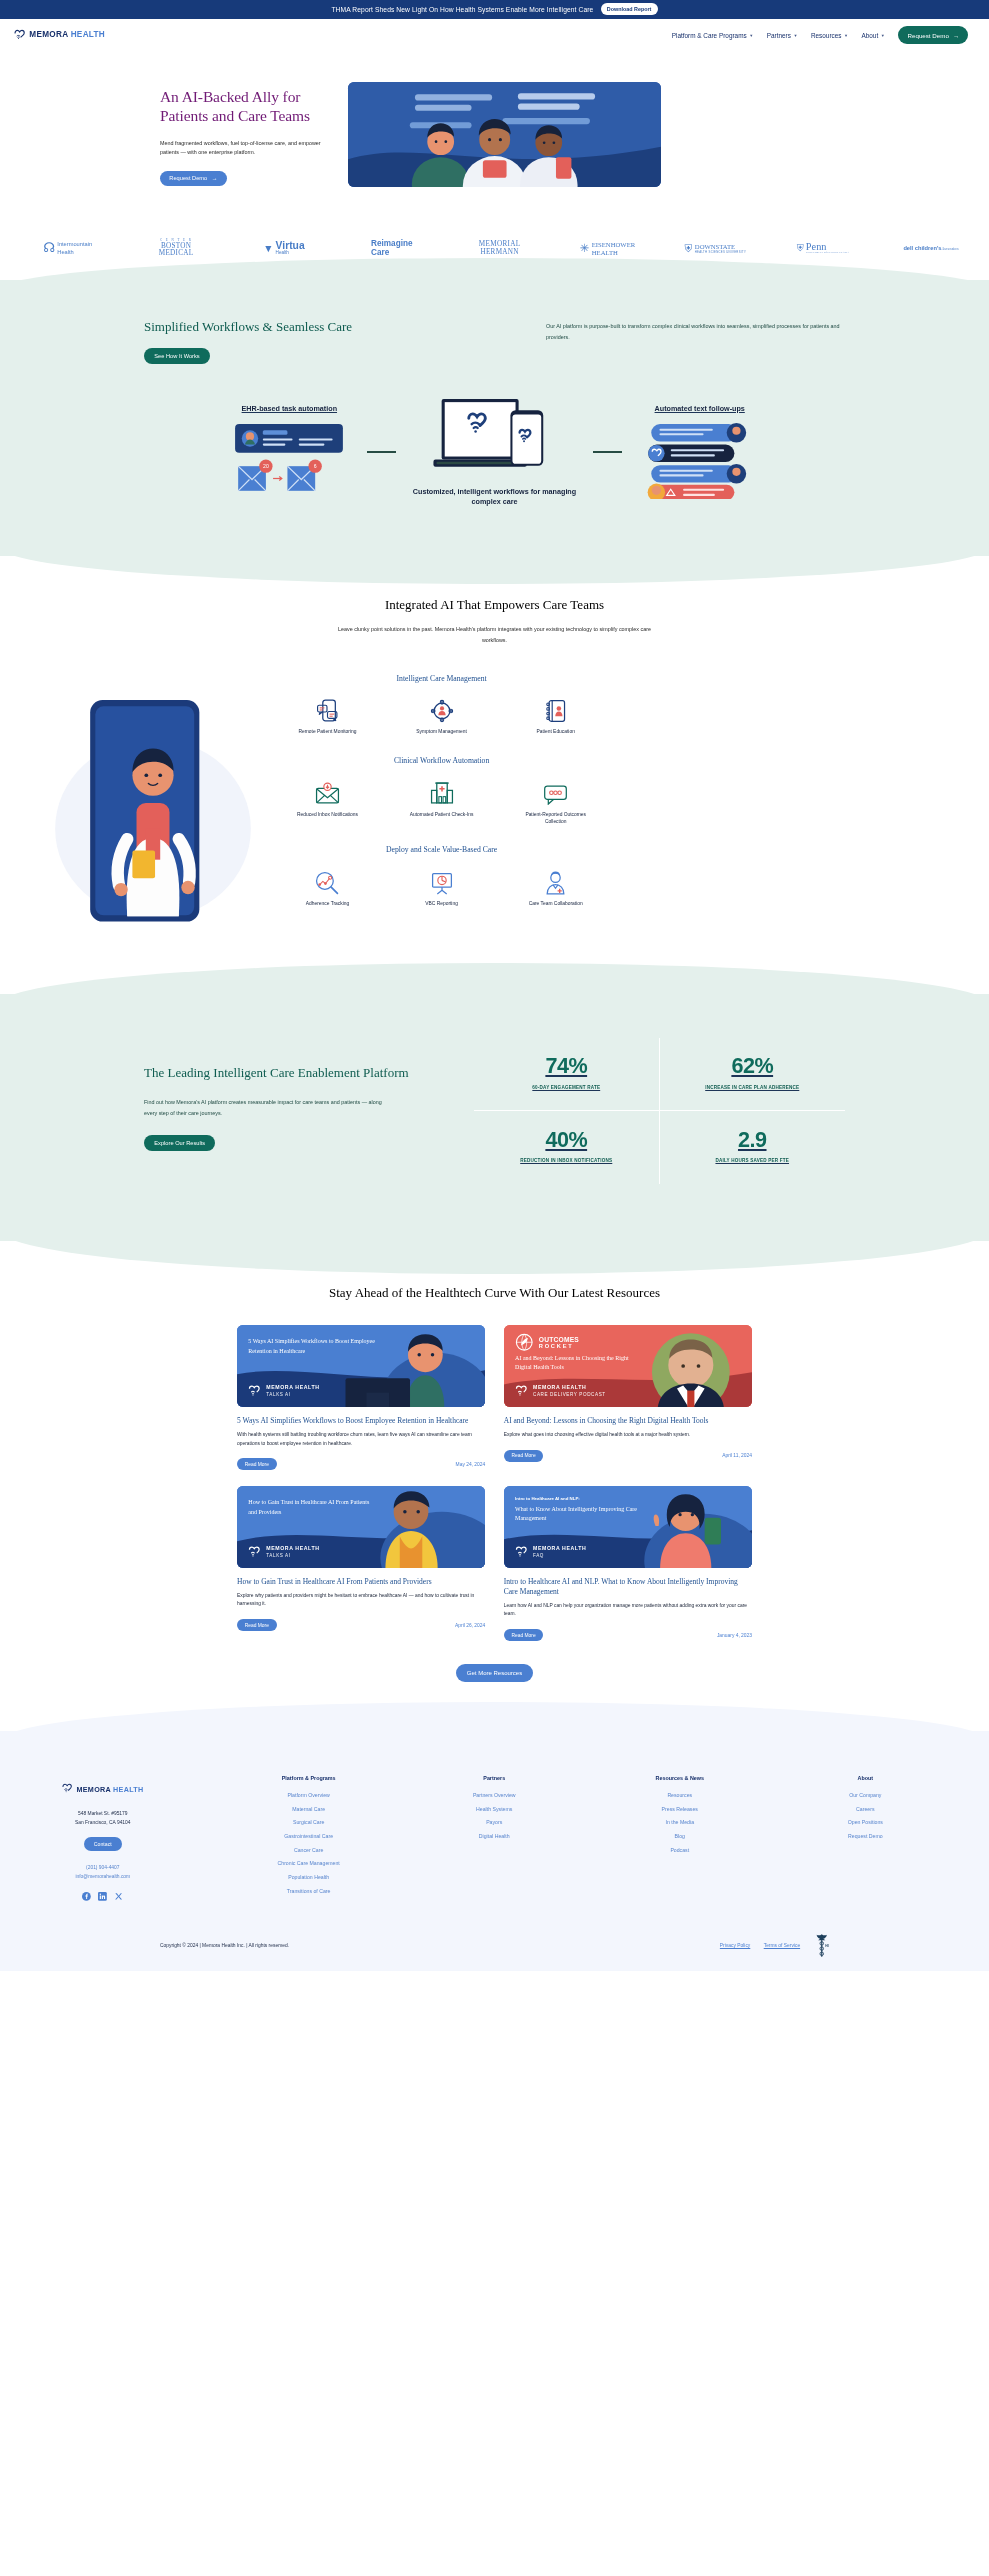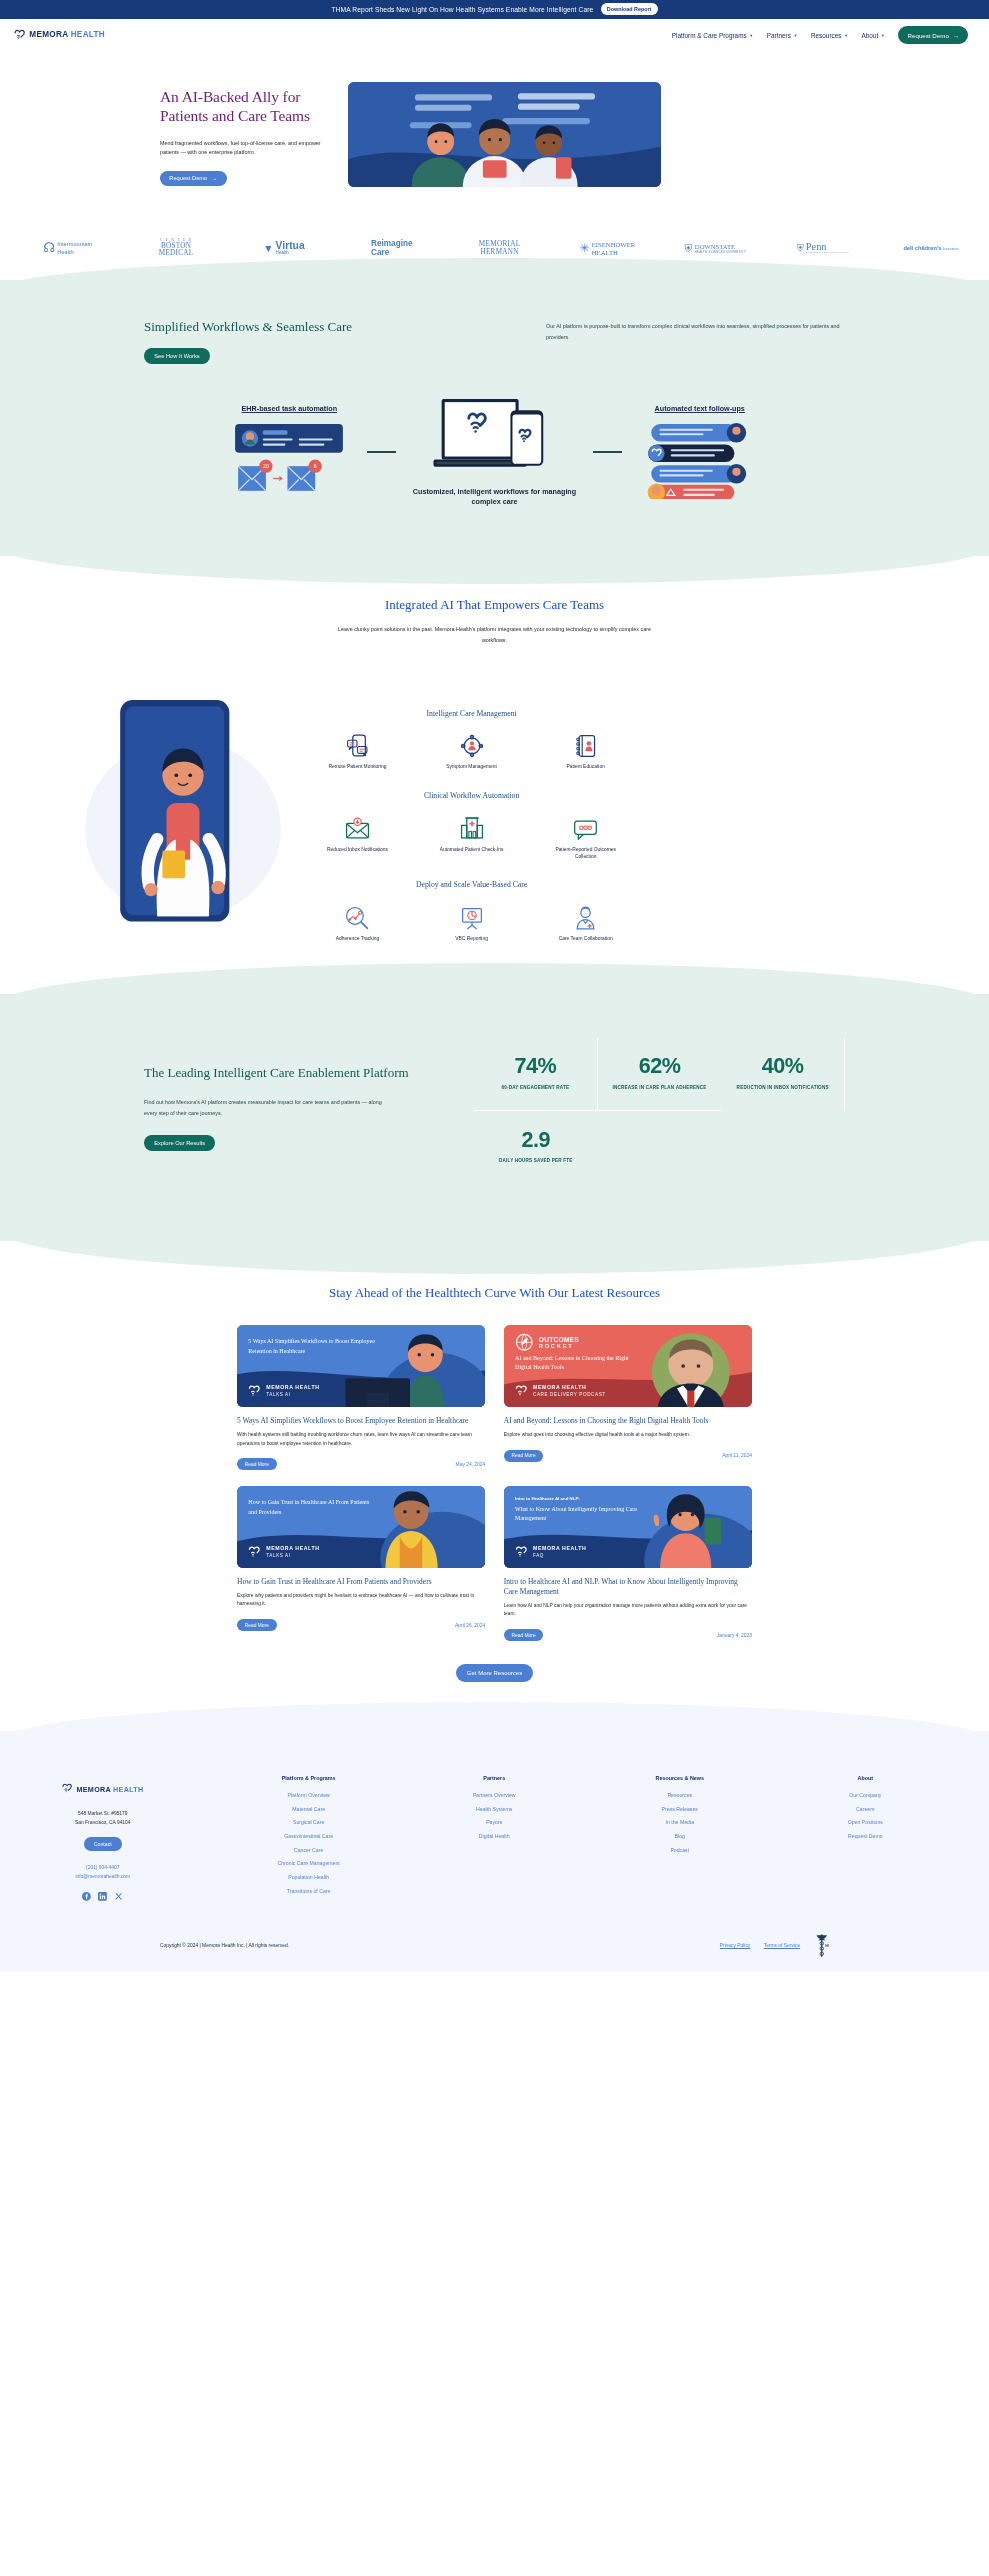--- a/index.html
+++ b/index.html
@@ -52,41 +52,41 @@
   .diagram{margin-top:33px;display:flex;align-items:center;justify-content:center;gap:0;}
   .dg-col{width:149px;text-align:center;text-decoration:underline;}
   .dg-title{font-size:7.2px;line-height:1.35;font-weight:700;color:#16233f;}
   .connector{width:29px;height:1.5px;background:#264c43;margin:0 3.1px;}
   .dg-center{width:191px;text-align:center;}
   .dg-cap{margin-top:9.3px;font-size:7.2px;line-height:1.4;font-weight:700;color:#16233f;}
 
   
   .ai{padding:40px 0 20.6px;}
   .center{text-align:center;}
-  .h2{font-size:13px;line-height:1.34;color:#1d4ed8;font-weight:400;}
+  .h2{font-size:13px;line-height:1.34;color:#000000;font-weight:400;}
   .lead{margin:10.3px auto 0;width:330px;font-size:5.4px;line-height:2.05;color:#2b2b2b;}
-  .ai-body{display:flex;gap:20.6px;margin-top:28px;padding-left:80px;align-items:flex-end;}
+  .ai-body{display:flex;gap:20.6px;margin-top:28px;padding-left:50px;}
   .ai-art{width:206px;flex:none;position:relative;height:289px;}
   .ai-right{width:330px;}
   .grp-title{text-align:center;font-size:7.7px;color:#1d4e8f;margin-bottom:13.4px;font-weight:400;}
   .grp{display:flex;justify-content:space-between;margin-bottom:20.6px;padding:0 12.4px;}
   .feat{width:77px;text-align:center;}
   .feat-ico{height:27px;display:flex;align-items:flex-end;justify-content:center;margin-bottom:5.2px;}
   .feat-label{font-size:4.9px;line-height:1.45;color:#16233f;}
 
   
   .stats-sec{background:#e4f0ec;position:relative;padding:44px 0 57px;margin-top:10.3px;}
   .stats-sec::before{content:"";position:absolute;top:-31px;left:0;right:0;height:41px;background:#e4f0ec;border-radius:50% 50% 0 0/100% 100% 0 0;}
   .stats-sec::after{content:"";position:absolute;bottom:-33px;left:0;right:0;height:44px;background:#e4f0ec;border-radius:0 0 50% 50%/0 0 100% 100%;}
   .stats-row{display:flex;gap:20.6px;}
   .stats-left{width:289px;padding-top:26px;}
   .stats-h2{font-size:13px;line-height:1.36;color:#0f5c50;font-weight:400;}
   .stats-p{margin-top:15.5px;font-size:5.4px;line-height:2.1;color:#1f4a43;width:242px;}
   .stats-btn{margin-top:15.5px;font-size:5.7px;padding:5.2px 10.3px;}
-  .stats-grid{width:371px;margin-left:auto;display:grid;grid-template-columns:1fr 1fr 1fr;}
+  .stats-grid{width:371px;margin-left:auto;display:grid;grid-template-columns:1fr 1fr;text-decoration:underline;}
   .stat{padding:17.5px 5.2px;text-align:center;}
   .stat:nth-child(1),.stat:nth-child(3){border-right:1px solid #ffffff;}
   .stat:nth-child(1),.stat:nth-child(2){border-bottom:1px solid #ffffff;}
   .stat-num{font-size:21.6px;line-height:1;color:#0f6b5c;font-weight:700;letter-spacing:-0.5px;}
   .stat-lbl{margin-top:7.2px;font-size:4.6px;line-height:1.9;letter-spacing:0.2px;color:#0f5c50;font-weight:600;}
 
   
   .res{padding:43px 0 0;}
   .cards{width:515px;margin:24px auto 0;display:grid;grid-template-columns:1fr 1fr;gap:15.5px 18.5px;}
   .card{}

